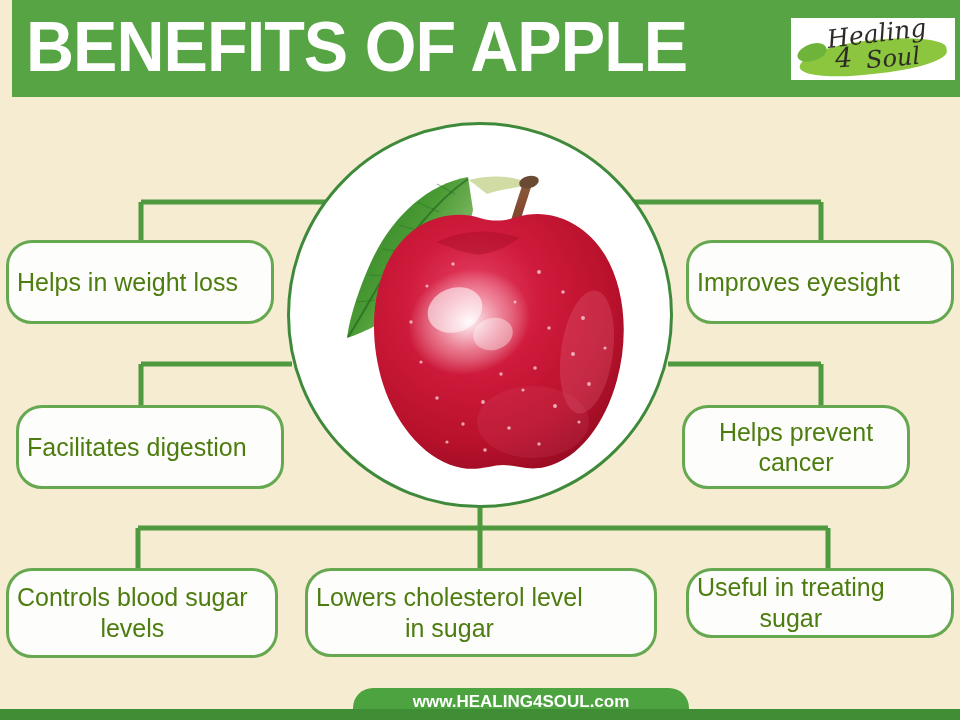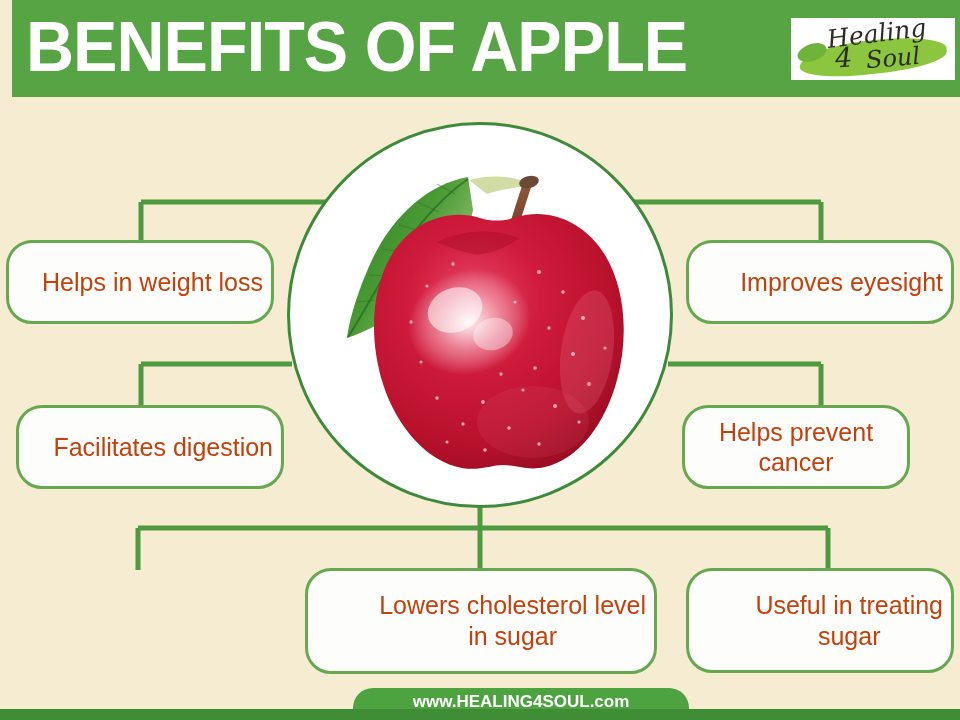--- a/index.html
+++ b/index.html
@@ -118,37 +118,37 @@
 
   
   .benefit-box {
     position: absolute;
     background: #fdfdfb;
     border: 3px solid #66a850;
     border-radius: 26px;
     box-sizing: border-box;
     display: flex;
     align-items: center;
-    justify-content: flex-end;
+    justify-content: flex-start;
     text-align: center;
-    color: #c2410c;
+    color: #4d7c0f;
     font-family: "Liberation Sans", sans-serif;
     font-size: 25px;
     line-height: 30px;
     padding: 4px 8px;
   }
   .benefit-box.two-line { font-size: 25px; line-height: 31px; }
 
   #box-weight     { left: 6px;   top: 240px; width: 268px; height: 84px; }
   #box-digestion  { left: 6px;   top: 405px; width: 268px; height: 84px; margin-left: 10px; }
   #box-bloodsugar { left: 6px;   top: 568px; width: 272px; height: 90px; }
   #box-eyesight   { left: 686px; top: 240px; width: 268px; height: 84px; }
   #box-cancer     { left: 682px; top: 405px; width: 228px; height: 84px; }
-  #box-anemia     { left: 686px; top: 568px; width: 268px; height: 105px; }
-  #box-cholesterol{ left: 305px; top: 568px; width: 352px; height: 106px; }
+  #box-anemia     { left: 686px; top: 568px; width: 268px; height: 70px; }
+  #box-cholesterol{ left: 305px; top: 568px; width: 352px; height: 89px; }
 
   
   #footer-tab {
     position: absolute;
     left: 353px; top: 688px;
     width: 336px; height: 40px;
     background: #4ca33f;
     border-radius: 20px 20px 0 0;
   }
   #footer-band {
@@ -329,20 +329,26 @@
   </svg>
 
   <div class="benefit-box" id="box-weight">
     <span>Helps in weight loss</span>
   </div>
 
   <div class="benefit-box" id="box-digestion">
     <span>Facilitates digestion</span>
   </div>
 
+  <div class="benefit-box two-line" id="box-bloodsugar">
+    <span>
+      <span>Controls blood sugar</span><br>
+      <span>levels</span>
+    </span>
+  </div>
 
   <div class="benefit-box" id="box-eyesight">
     <span>Improves eyesight</span>
   </div>
 
   <div class="benefit-box" id="box-cancer">
     <span>Helps prevent cancer</span>
   </div>
 
   <div class="benefit-box two-line" id="box-anemia">

